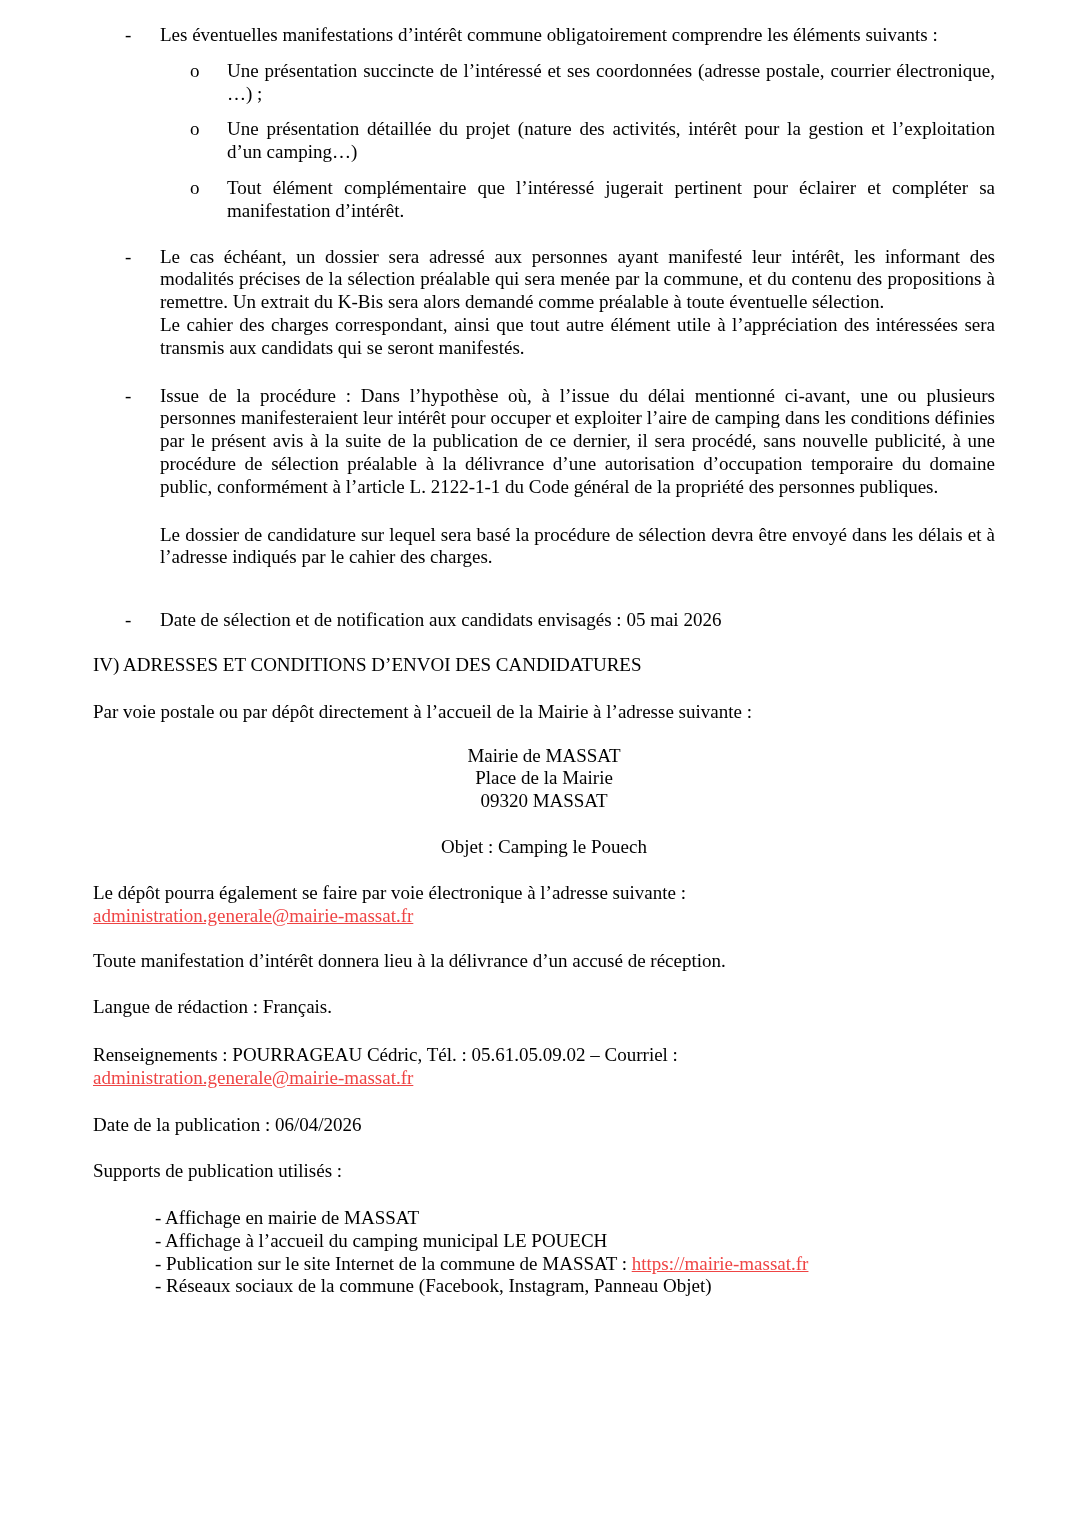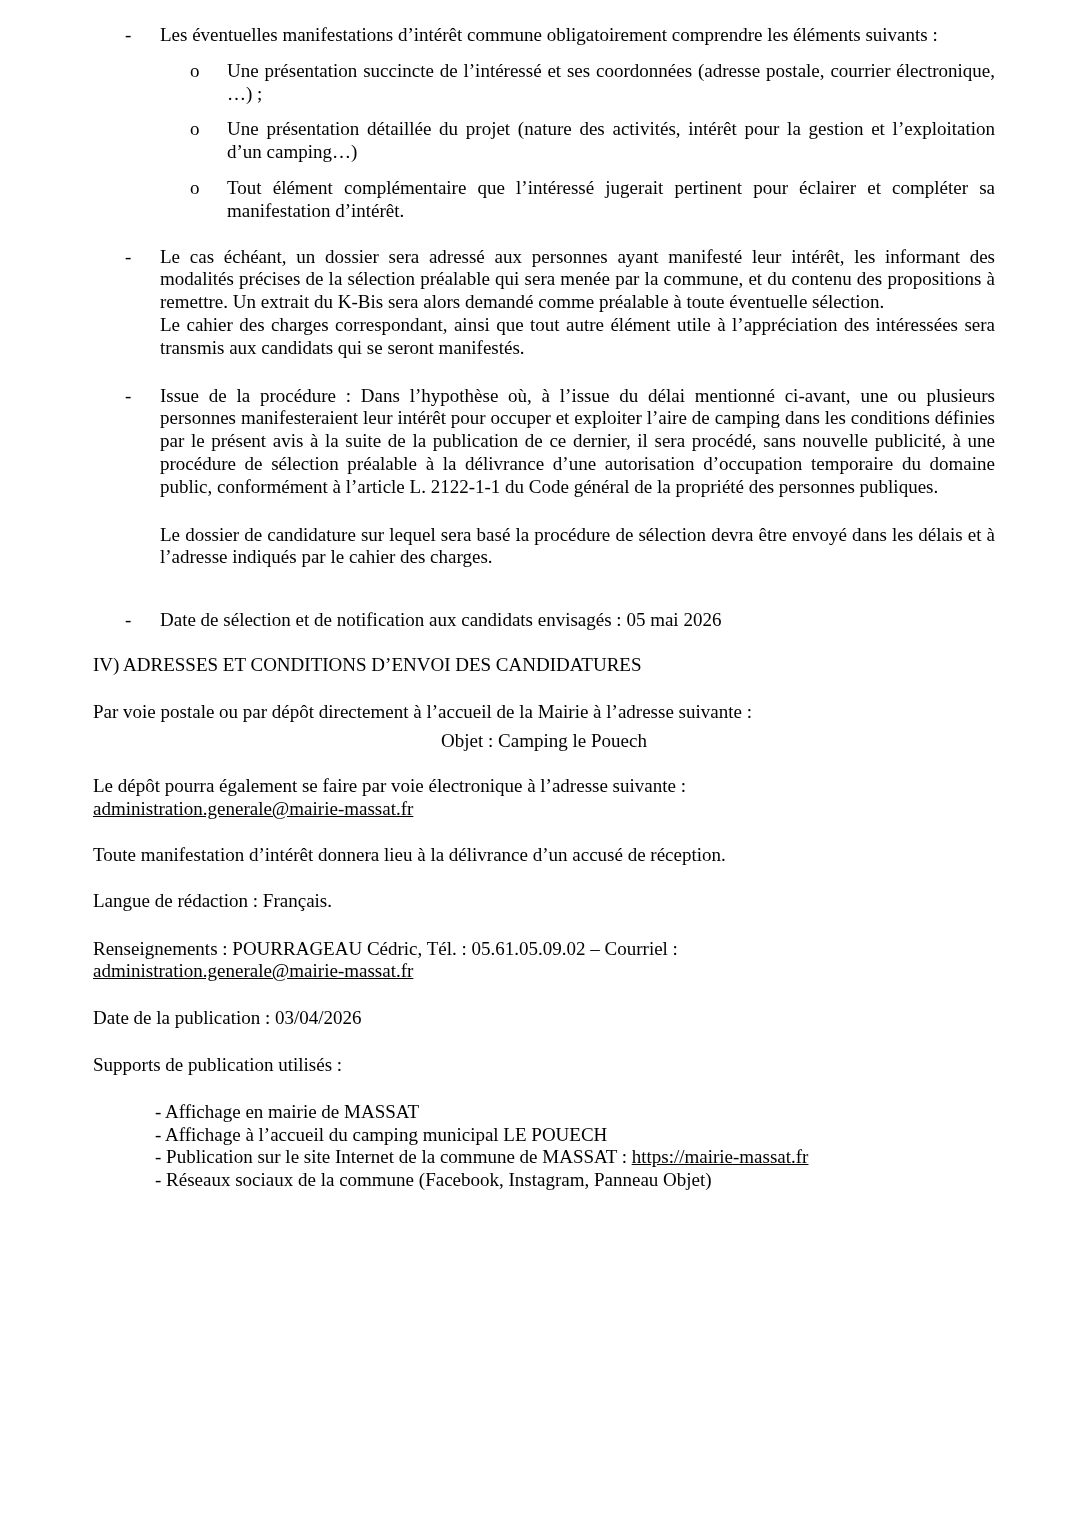--- a/index.html
+++ b/index.html
@@ -32,24 +32,24 @@
   .li2 > .marker { position: absolute; left: 97px; top: 0; }
 
   .indent1 { padding-left: 67px; }
 
   .mb-sub { margin-bottom: 13px; }
   .mb-line { margin-bottom: 23px; }
   .mb-block { margin-bottom: 25px; }
   .mb-after-dossier { margin-bottom: 40px; }
   .mb-date { margin-bottom: 22px; }
   .mb-heading { margin-bottom: 24px; }
-  .mb-parvoie { margin-bottom: 6px; }
+  .mb-parvoie { margin-bottom: 21px; }
 
   a.link {
-    color: #000000;
+    color: #ef4444;
     text-decoration: underline;
     cursor: pointer;
   }
   a.link.block { display: inline-block; }
 
   .supports-list { padding-left: 62px; }
 </style>
 </head>
 <body>
 
@@ -88,38 +88,43 @@
 
   <div class="li1 bold mb-date">
     <span class="marker">-</span>
     <span>Date de sélection et de notification aux candidats envisagés : 05 mai 2026</span>
   </div>
 
   <div class="bold mb-heading">IV) ADRESSES ET CONDITIONS D’ENVOI DES CANDIDATURES</div>
 
   <div class="mb-parvoie">Par voie postale ou par dépôt directement à l’accueil de la Mairie à l’adresse suivante :</div>
 
+  <div class="center bold mb-line">
+    <div>Mairie de MASSAT</div>
+    <div>Place de la Mairie</div>
+    <div>09320 MASSAT</div>
+  </div>
 
   <div class="center bold mb-line">Objet : Camping le Pouech</div>
 
   <div class="mb-line">
     <span>Le dépôt pourra également se faire par voie électronique à l’adresse suivante :</span>
     <a class="link block">administration.generale@mairie-massat.fr</a>
   </div>
 
   <div class="mb-line">Toute manifestation d’intérêt donnera lieu à la délivrance d’un accusé de réception.</div>
 
   <div class="mb-block">Langue de rédaction : Français.</div>
 
   <div class="mb-heading">
     <span>Renseignements : POURRAGEAU Cédric, Tél. : 05.61.05.09.02 – Courriel :</span>
     <a class="link block">administration.generale@mairie-massat.fr</a>
   </div>
 
-  <div class="mb-heading">Date de la publication : 03/04/2026</div>
+  <div class="mb-heading">Date de la publication : 06/04/2026</div>
 
   <div class="mb-heading">Supports de publication utilisés :</div>
 
   <div class="supports-list">
     <div>- Affichage en mairie de MASSAT</div>
     <div>- Affichage à l’accueil du camping municipal LE POUECH</div>
     <div>
       <span>- Publication sur le site Internet de la commune de MASSAT : </span><a class="link">https://mairie-massat.fr</a>
     </div>
     <div>- Réseaux sociaux de la commune (Facebook, Instagram, Panneau Objet)</div>

